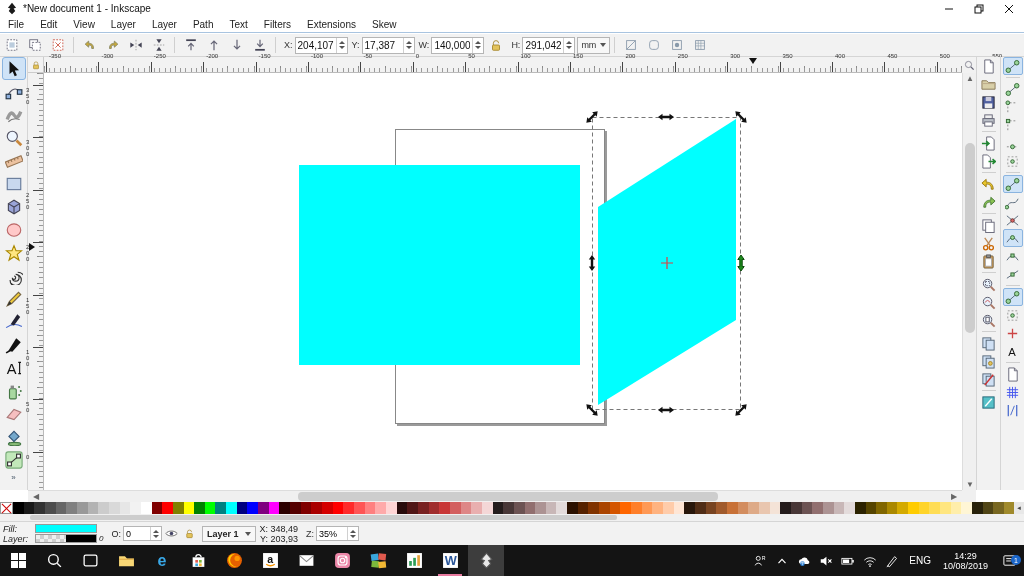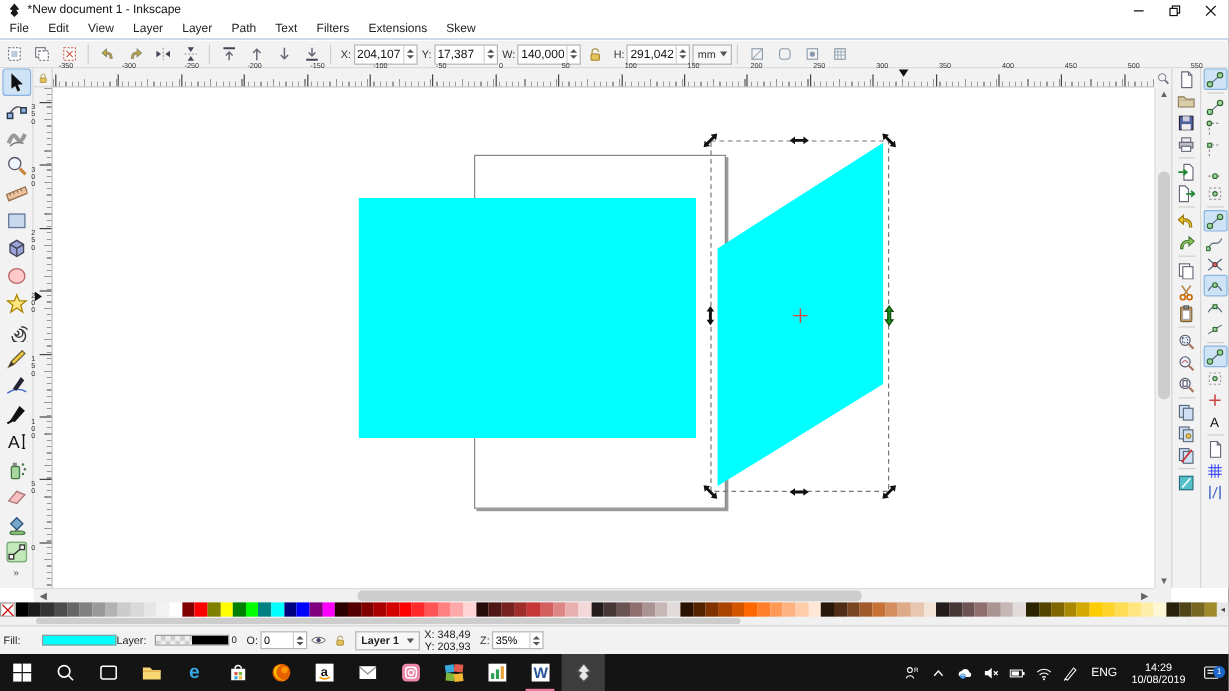--- a/index.html
+++ b/index.html
@@ -85,21 +85,21 @@
   .pal-x{width:13px;height:12px;background:#fff;border:1px solid #999;position:relative;flex:none;}
   .pal-x:before,.pal-x:after{content:"";position:absolute;left:-1px;top:5px;width:13px;height:1px;background:#c00;}
   .pal-x:before{transform:rotate(45deg);} .pal-x:after{transform:rotate(-45deg);}
   .swatch{flex:1;height:12px;}
   .pal-arrow{position:absolute;left:1014px;top:502px;width:10px;height:12px;font-size:7px;color:#444;display:flex;align-items:center;justify-content:center;background:#e8e8e8;}
   .pal-scroll{position:absolute;left:0;top:514px;width:1024px;height:7px;background:#f0f0f0;}
   .pal-scroll .thumb{position:absolute;left:30px;top:1px;width:587px;height:5px;background:#cdcdcd;border-radius:2px;}
 
   
   .statusbar{position:absolute;left:0;top:521px;width:1024px;height:24px;background:#f2f2f2;border-top:1px solid #d5d5d5;display:flex;align-items:center;font-size:9px;color:#222;}
-  .fs-block{display:flex;flex-direction:row;margin-left:3px;line-height:10px;}
+  .fs-block{display:flex;flex-direction:column;margin-left:3px;line-height:10px;font-style:italic;}
   .fs-row{display:flex;align-items:center;}
   .fs-label{width:32px;}
   .fill-swatch{width:62px;height:9px;border:1px solid #999;}
   .stroke-swatch{width:62px;height:9px;border:1px solid #999;display:flex;}
   .stroke-check{width:30px;height:100%;background:
       repeating-conic-gradient(#cfcfcf 0% 25%, #efefef 0% 50%) 0 0/8px 8px;}
   .stroke-black{flex:1;background:#000;}
   .stroke-width{margin-left:2px;font-size:8px;}
   .o-label{margin:0 2px 0 8px;}
   .mini-spin{display:flex;align-items:center;height:15px;background:#fff;border:1px solid #b5b5b5;}

